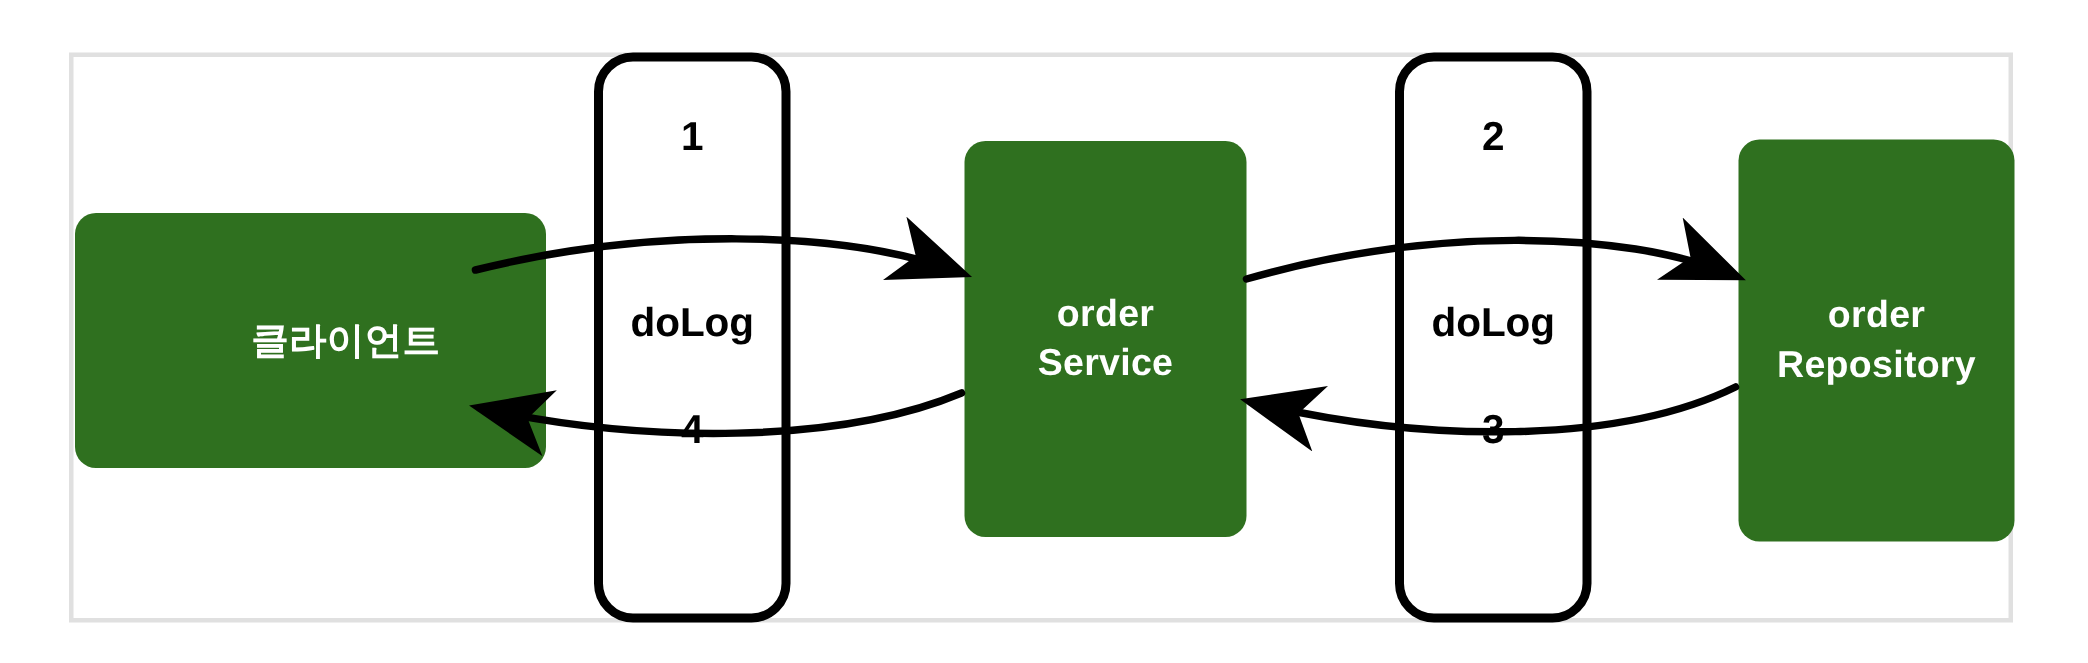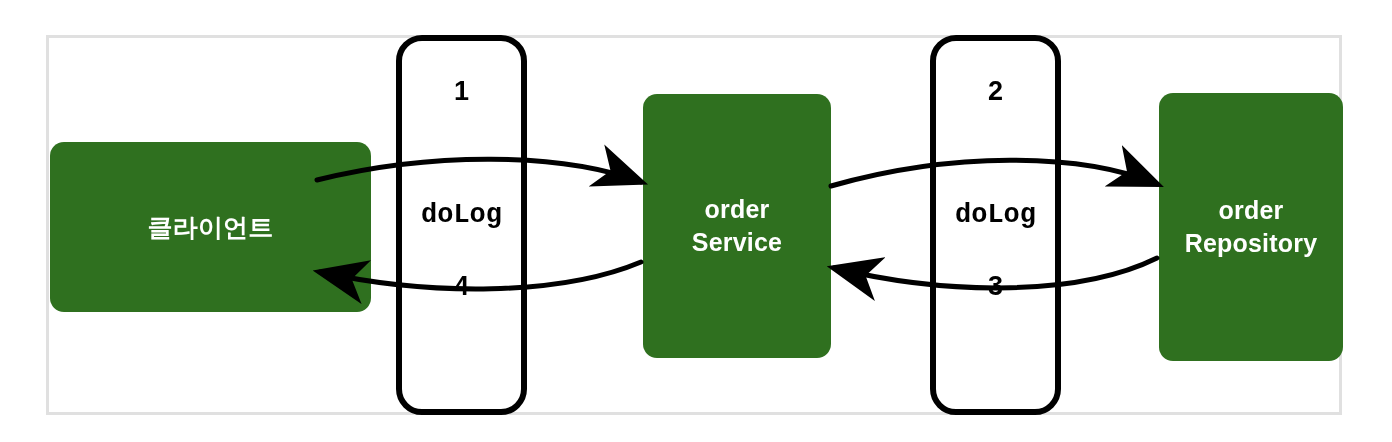--- a/index.html
+++ b/index.html
@@ -42,22 +42,23 @@
     letter-spacing: 0.2px;
     z-index: 3;
   }
   .node-box .node-label {
     white-space: pre-line;
     display: block;
   }
   #node-client {
     left: 50px;
     top: 142px;
-    width: 321px;
+    width: 267px;
     height: 170px;
+    padding-left: 47px;
   }
   #node-order-service {
     left: 643px;
     top: 94px;
     width: 188px;
     height: 264px;
   }
   #node-order-repository {
     left: 1159px;
     top: 93px;
@@ -92,21 +93,20 @@
   }
   .seq-num {
     font-size: 27px;
   }
   .step-top {
     top: 76px;
   }
   .method-name {
     top: 200px;
     font-size: 27px;
-    font-family: Liberation Mono, monospace;
   }
   .step-bottom {
     top: 271px;
   }
   #arrow-layer {
     position: absolute;
     left: 0;
     top: 0;
     width: 1392px;
     height: 442px;

